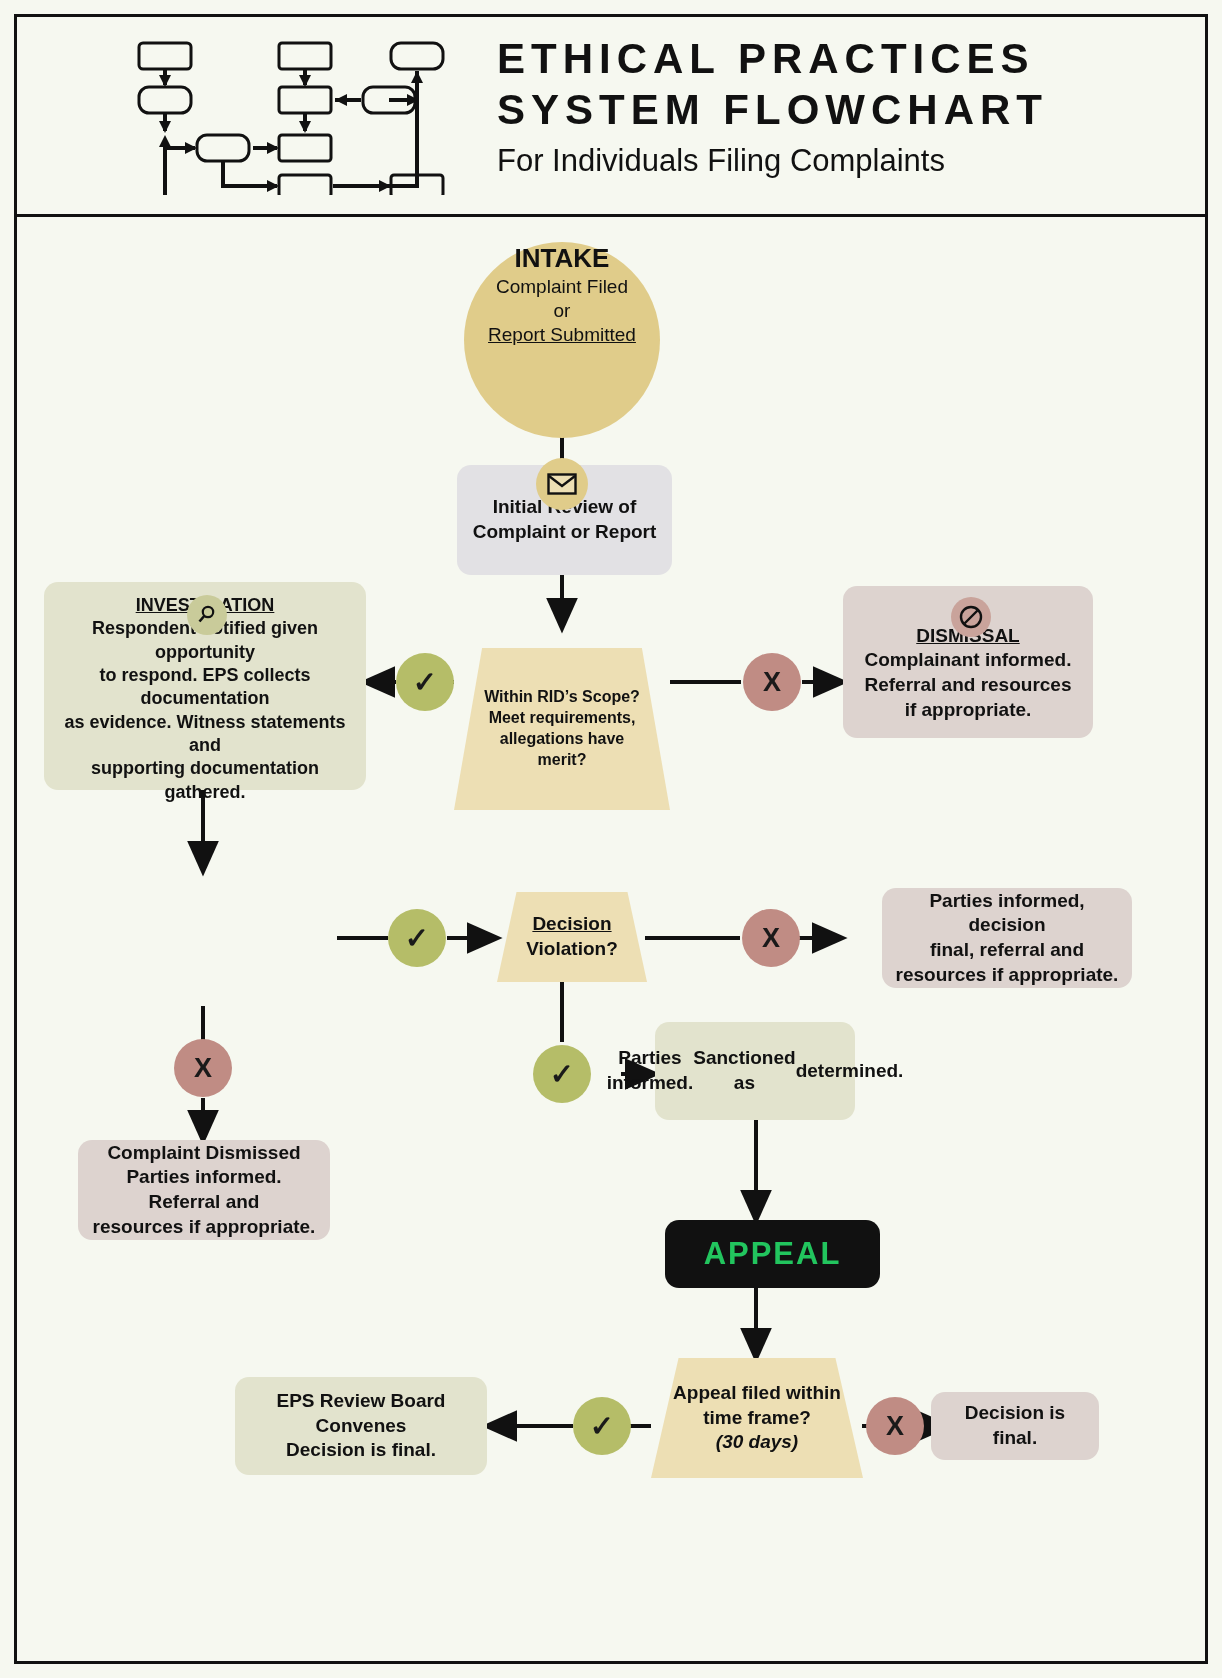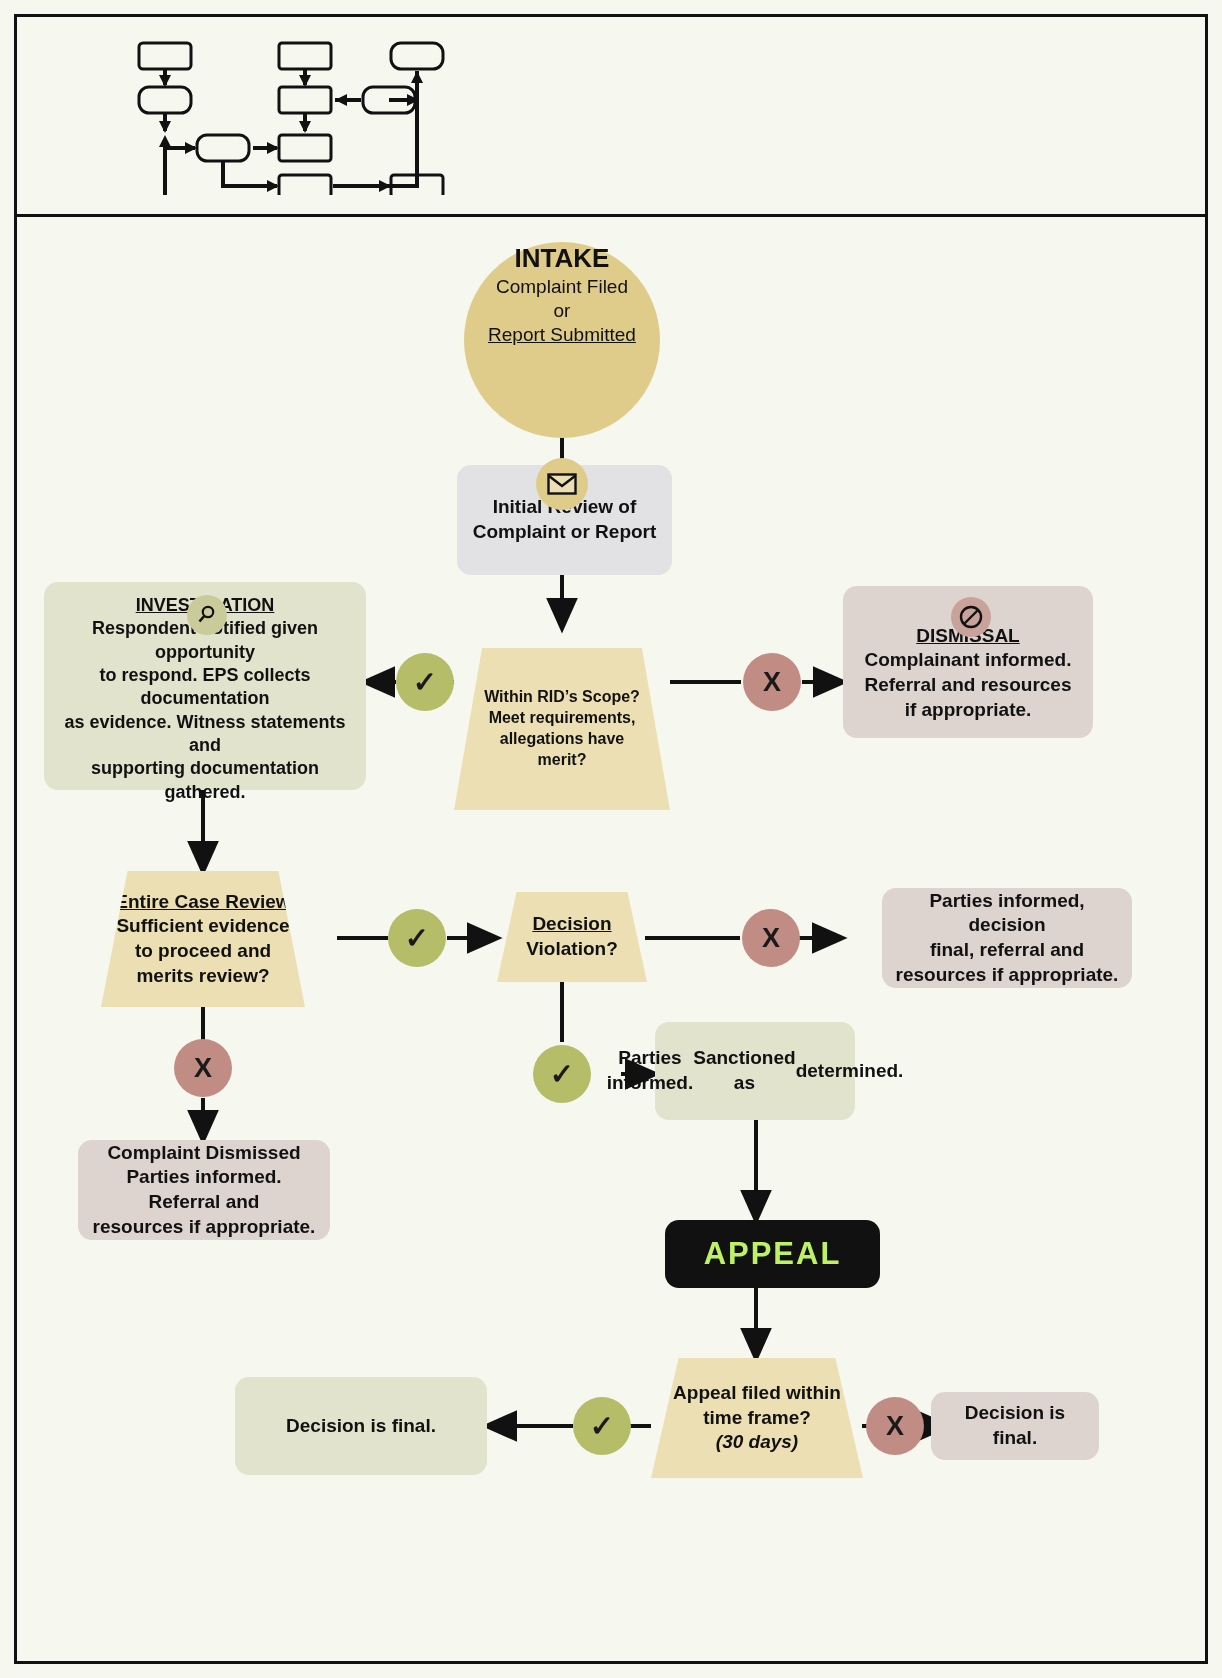--- a/index.html
+++ b/index.html
@@ -52,21 +52,21 @@
     border-radius:14px;
     display:flex;align-items:center;justify-content:center;
     text-align:center;
     font-weight:bold;color:#111;
     padding:8px 10px;
     line-height:1.30;
   }
   .grey{background:#e2e1e4;}
   .olive{background:#e2e3cd;}
   .mauve{background:#ddd3cf;}
-  .black{background:#111;color:#bef264;}
+  .black{background:#111;color:#22c55e;}
   .circle-intake{
     border-radius:50%;
     background:#e0cc8a;
     display:flex;flex-direction:column;align-items:center;justify-content:flex-start;
     text-align:center;color:#111;line-height:1.26;
   }
   .trap{
     position:absolute;
     background:#eddfb4;
     display:flex;align-items:center;justify-content:center;
@@ -138,20 +138,25 @@
           <polygon points="152,113 140,107 140,119"></polygon>
           <polygon points="208,65 220,59 220,71"></polygon>
           <polygon points="292,65 280,59 280,71"></polygon>
           <polygon points="152,151 140,145 140,157"></polygon>
           <polygon points="264,151 252,145 252,157"></polygon>
           <polygon points="290,36 284,48 296,48"></polygon>
         </g>
       </svg>
     </div>
 
+    <div class="header-text">
+      <div class="title-line">ETHICAL PRACTICES</div>
+      <div class="title-line">SYSTEM FLOWCHART</div>
+      <div class="subtitle">For Individuals Filing Complaints</div>
+    </div>
   </div>
 
   <div class="canvas">
 
     <svg class="edges">
       <defs>
         <marker id="ar" markerWidth="10" markerHeight="10" refX="7.6" refY="4" orient="auto">
           <polygon points="0,0 9,4 0,8" fill="#111"></polygon>
         </marker>
       </defs>
@@ -248,28 +253,20 @@
       <div>Referral and resources</div>
       <div>if appropriate.</div>
     </div>
     <div class="icon-circle ic-ban" style="left:934px;top:377px;width:40px;height:40px;">
       <svg width="26" height="26" viewBox="0 0 26 26">
         <circle cx="13" cy="13" r="10" fill="none" stroke="#111" stroke-width="2.4"></circle>
         <path d="M6.5 19.5 L19.5 6.5" stroke="#111" stroke-width="2.4"></path>
       </svg>
     </div>
 
-    <div class="trap" style="left:84px;top:651px;width:204px;height:136px;font-size:19px;">
-      <div>
-        <div class="u">Entire Case Review</div>
-        <div>Sufficient evidence</div>
-        <div>to proceed and</div>
-        <div>merits review?</div>
-      </div>
-    </div>
 
     <div class="badge badge-yes" style="left:371px;top:689px;width:58px;height:58px;font-size:29px;">
       <span>✓</span>
     </div>
     <div class="badge badge-no" style="left:157px;top:819px;width:58px;height:58px;font-size:27px;">
       <span>X</span>
     </div>
 
     <div class="trap" style="left:480px;top:672px;width:150px;height:90px;font-size:19px;">
       <div>
@@ -316,20 +313,21 @@
     </div>
 
     <div class="badge badge-yes" style="left:556px;top:1177px;width:58px;height:58px;font-size:29px;">
       <span>✓</span>
     </div>
     <div class="badge badge-no" style="left:849px;top:1177px;width:58px;height:58px;font-size:27px;">
       <span>X</span>
     </div>
 
     <div class="node rbox olive" style="left:218px;top:1157px;width:252px;height:98px;flex-direction:column;font-size:19px;">
+      <div>EPS Review Board Convenes</div>
       <div>Decision is final.</div>
     </div>
 
     <div class="node rbox mauve" style="left:914px;top:1172px;width:168px;height:68px;font-size:19px;">
       <span>Decision is final.</span>
     </div>
 
   </div>
 </div>
 

